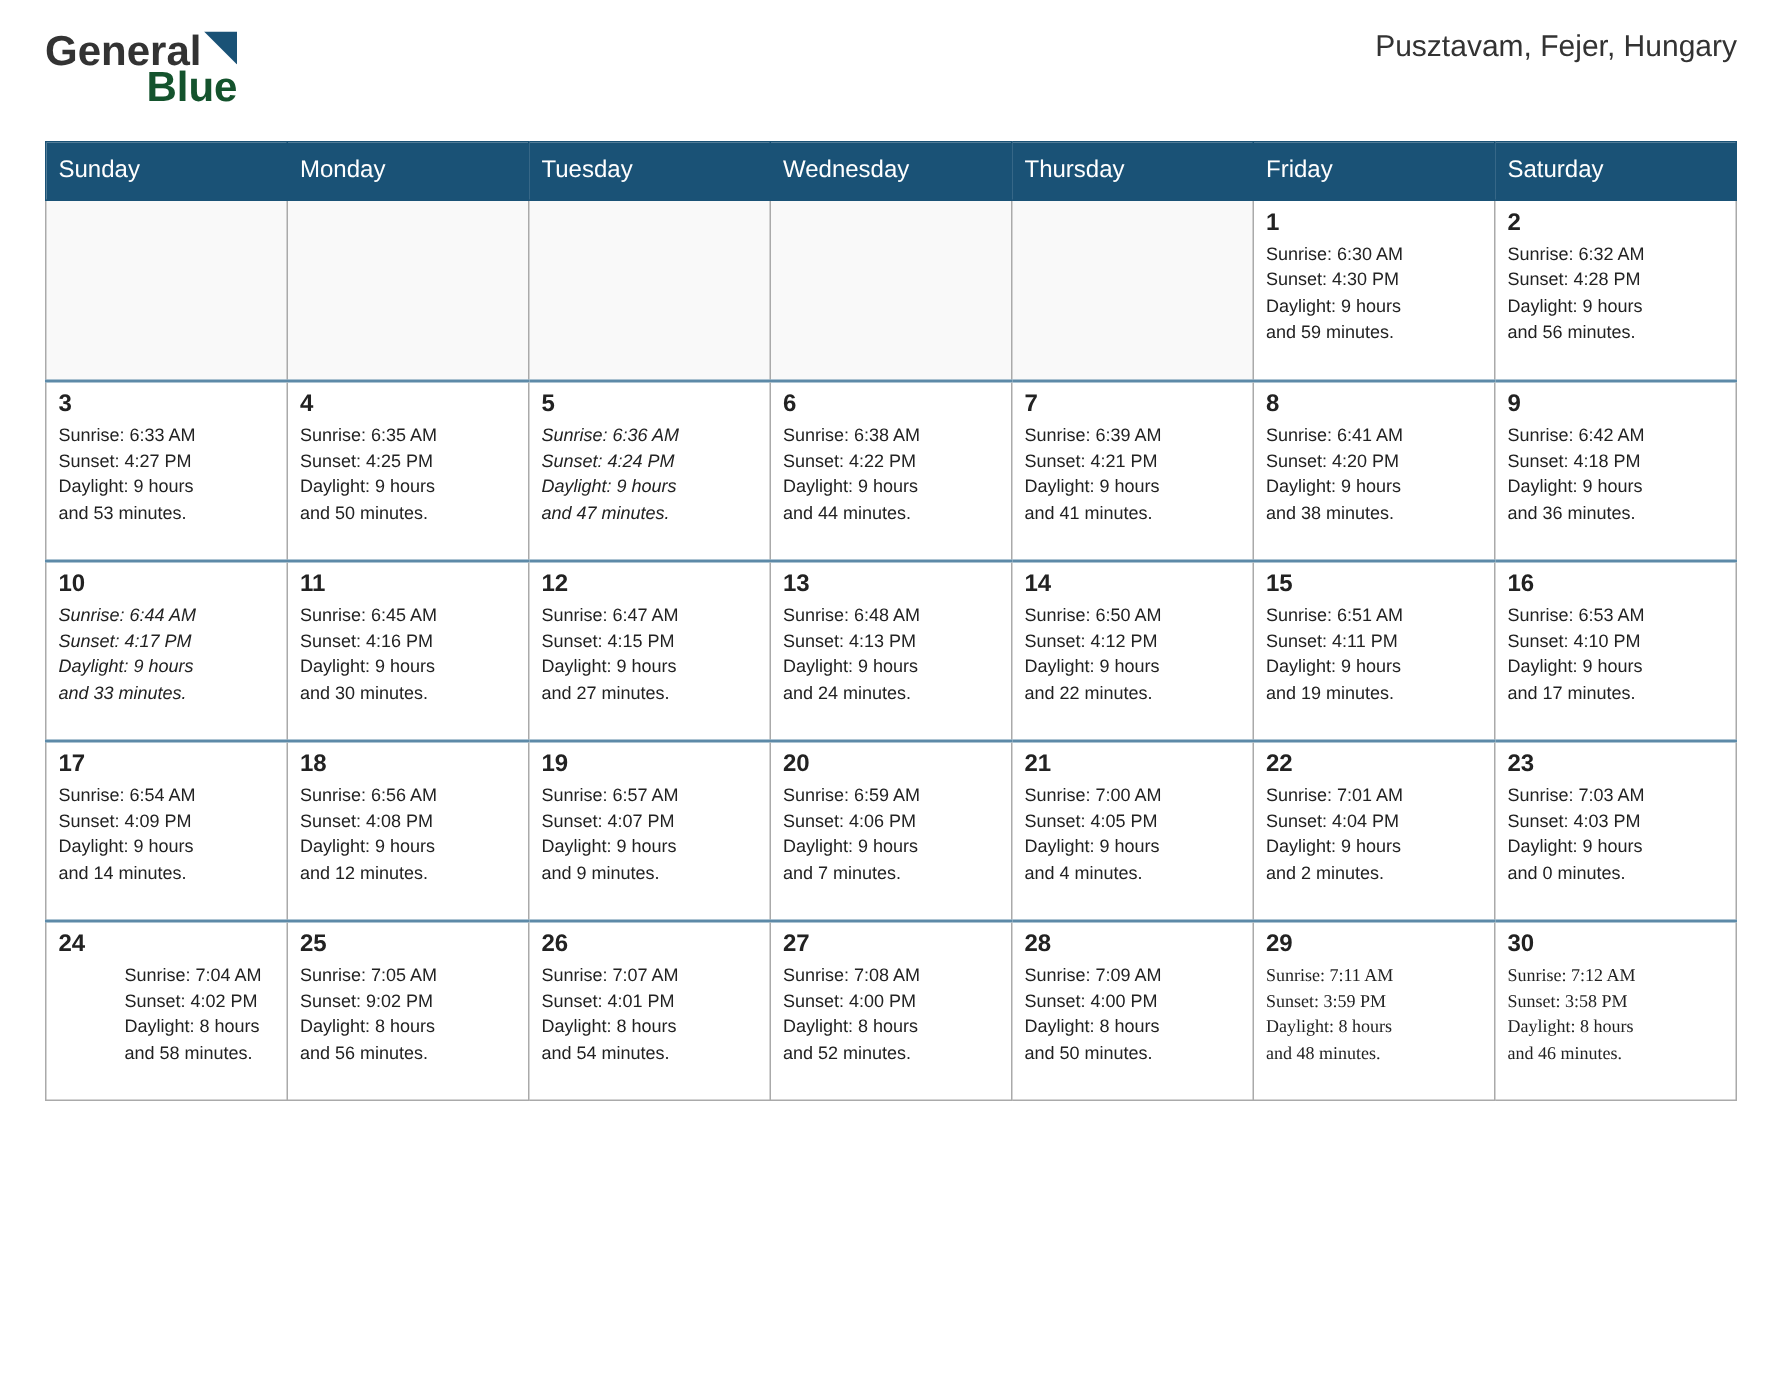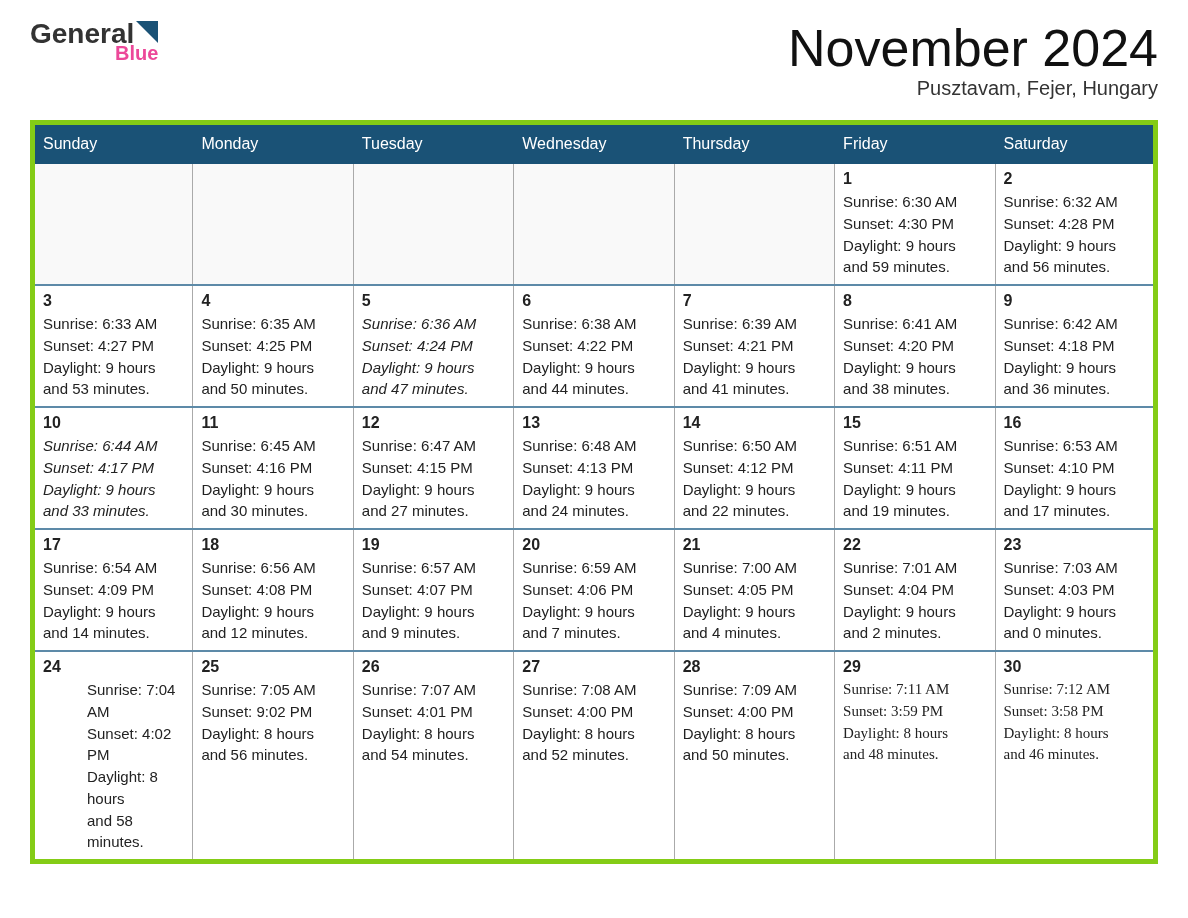--- a/index.html
+++ b/index.html
@@ -21,22 +21,22 @@
       flex-direction: column;
       align-items: flex-end;
     }
     .logo-general {
       font-size: 28px;
       font-weight: bold;
       color: #333;
       line-height: 1;
     }
     .logo-blue {
-      color: #ec4899;
-      font-size: 20px;
+      color: #14532d;
+      font-size: 28px;
       font-weight: bold;
       margin-top: -4px;
       margin-left: 10px;
     }
     .logo-row1 {
       display: flex;
       align-items: center;
     }
     .title-block {
       text-align: right;
@@ -48,21 +48,21 @@
       line-height: 1.1;
     }
     .title-block h2 {
       font-size: 20px;
       font-weight: normal;
       color: #333;
     }
     .calendar {
       width: 100%;
       border-collapse: collapse;
-      border: 5px solid #84cc16;
+      border: 1px solid #84cc16;
     }
     .calendar thead tr th {
       background-color: #1a5276;
       color: #fff;
       padding: 10px 8px;
       font-size: 16px;
       font-weight: normal;
       text-align: left;
       border: 1px solid #1a5276;
     }
@@ -77,21 +77,21 @@
       color: #222;
     }
     .day-num {
       font-size: 16px;
       font-weight: bold;
       color: #222;
       display: block;
       margin-bottom: 3px;
     }
     .day-info {
-      font-size: 15px;
+      font-size: 12px;
       color: #222;
       line-height: 1.45;
     }
     .empty-cell {
       background: #f9f9f9;
     }
     .calendar tbody tr:not(:last-child) td {
       border-bottom: 2px solid #5d8aa8;
     }
   </style>
@@ -106,21 +106,20 @@
         <svg width="22" height="22" viewBox="0 0 22 22">
           <polygon points="0,0 22,0 22,22" fill="#1a5276"></polygon>
         </svg>
       </div>
     </div>
     <div style="margin-left:10px; margin-top:-6px;">
       <span class="logo-blue">Blue</span>
     </div>
   </div>
   <div class="title-block">
-    <h1>November 2024</h1>
     <h2>Pusztavam, Fejer, Hungary</h2>
   </div>
 </div>
 
 <table class="calendar">
   <thead>
     <tr>
     <th>Sunday</th>
         <th>Monday</th>
         <th>Tuesday</th>

